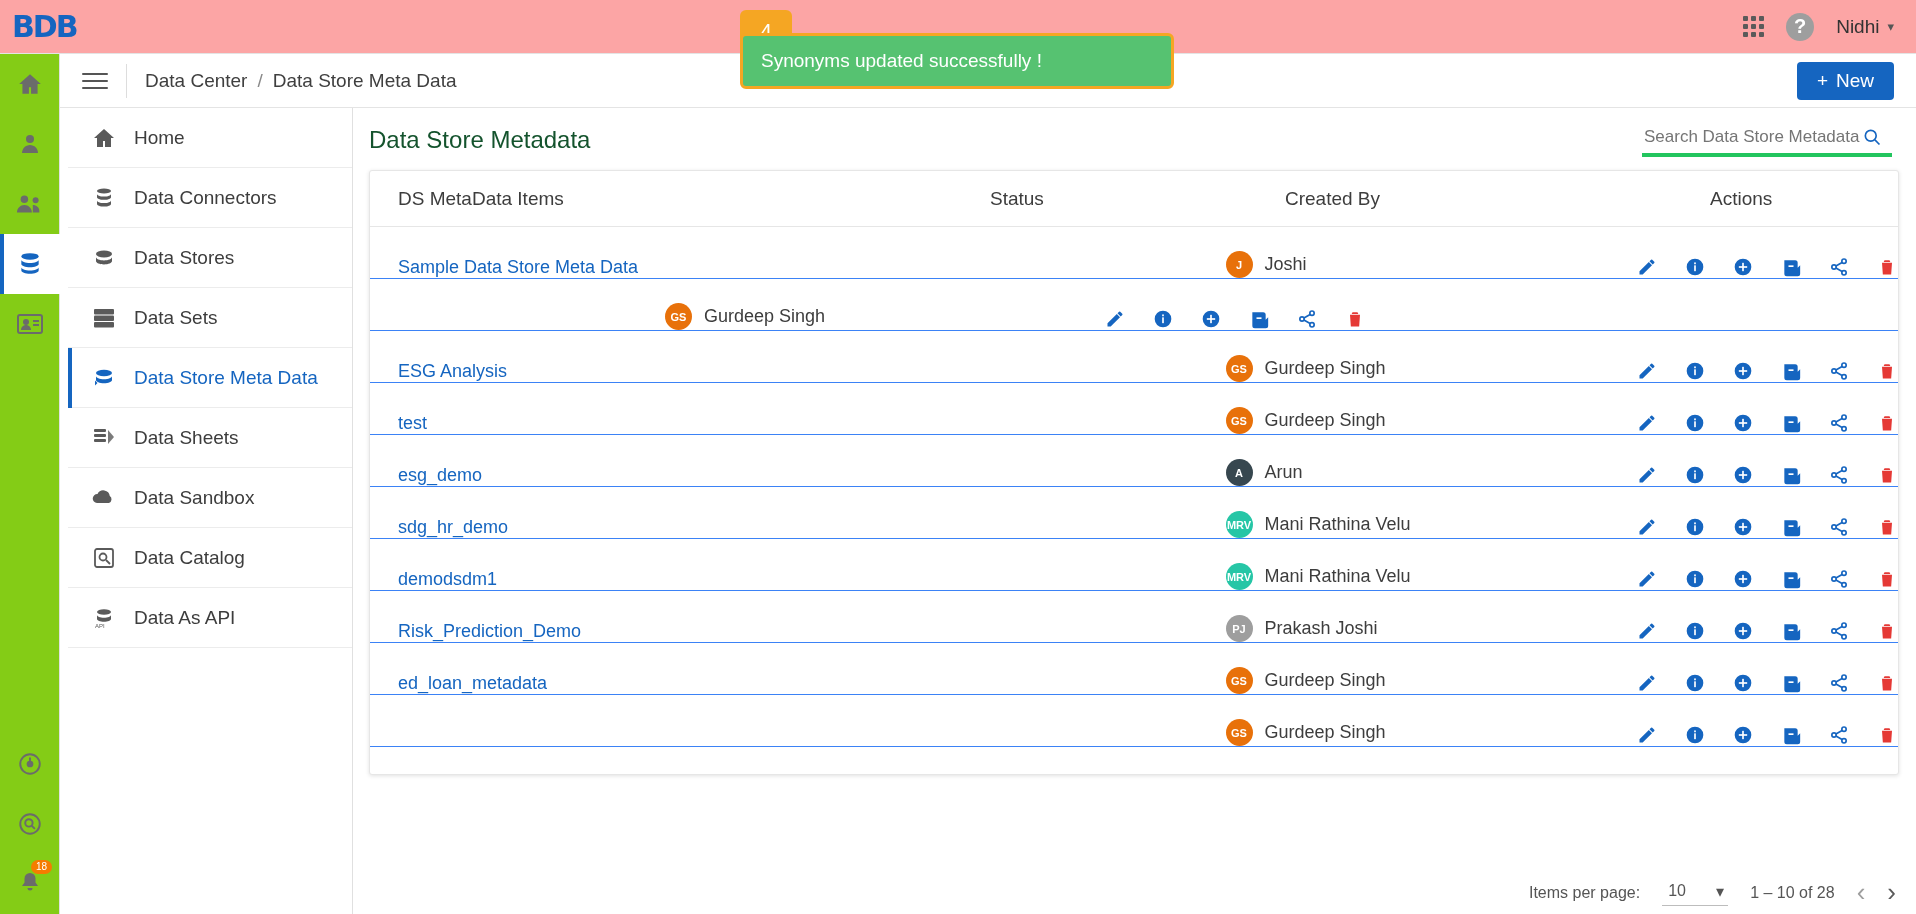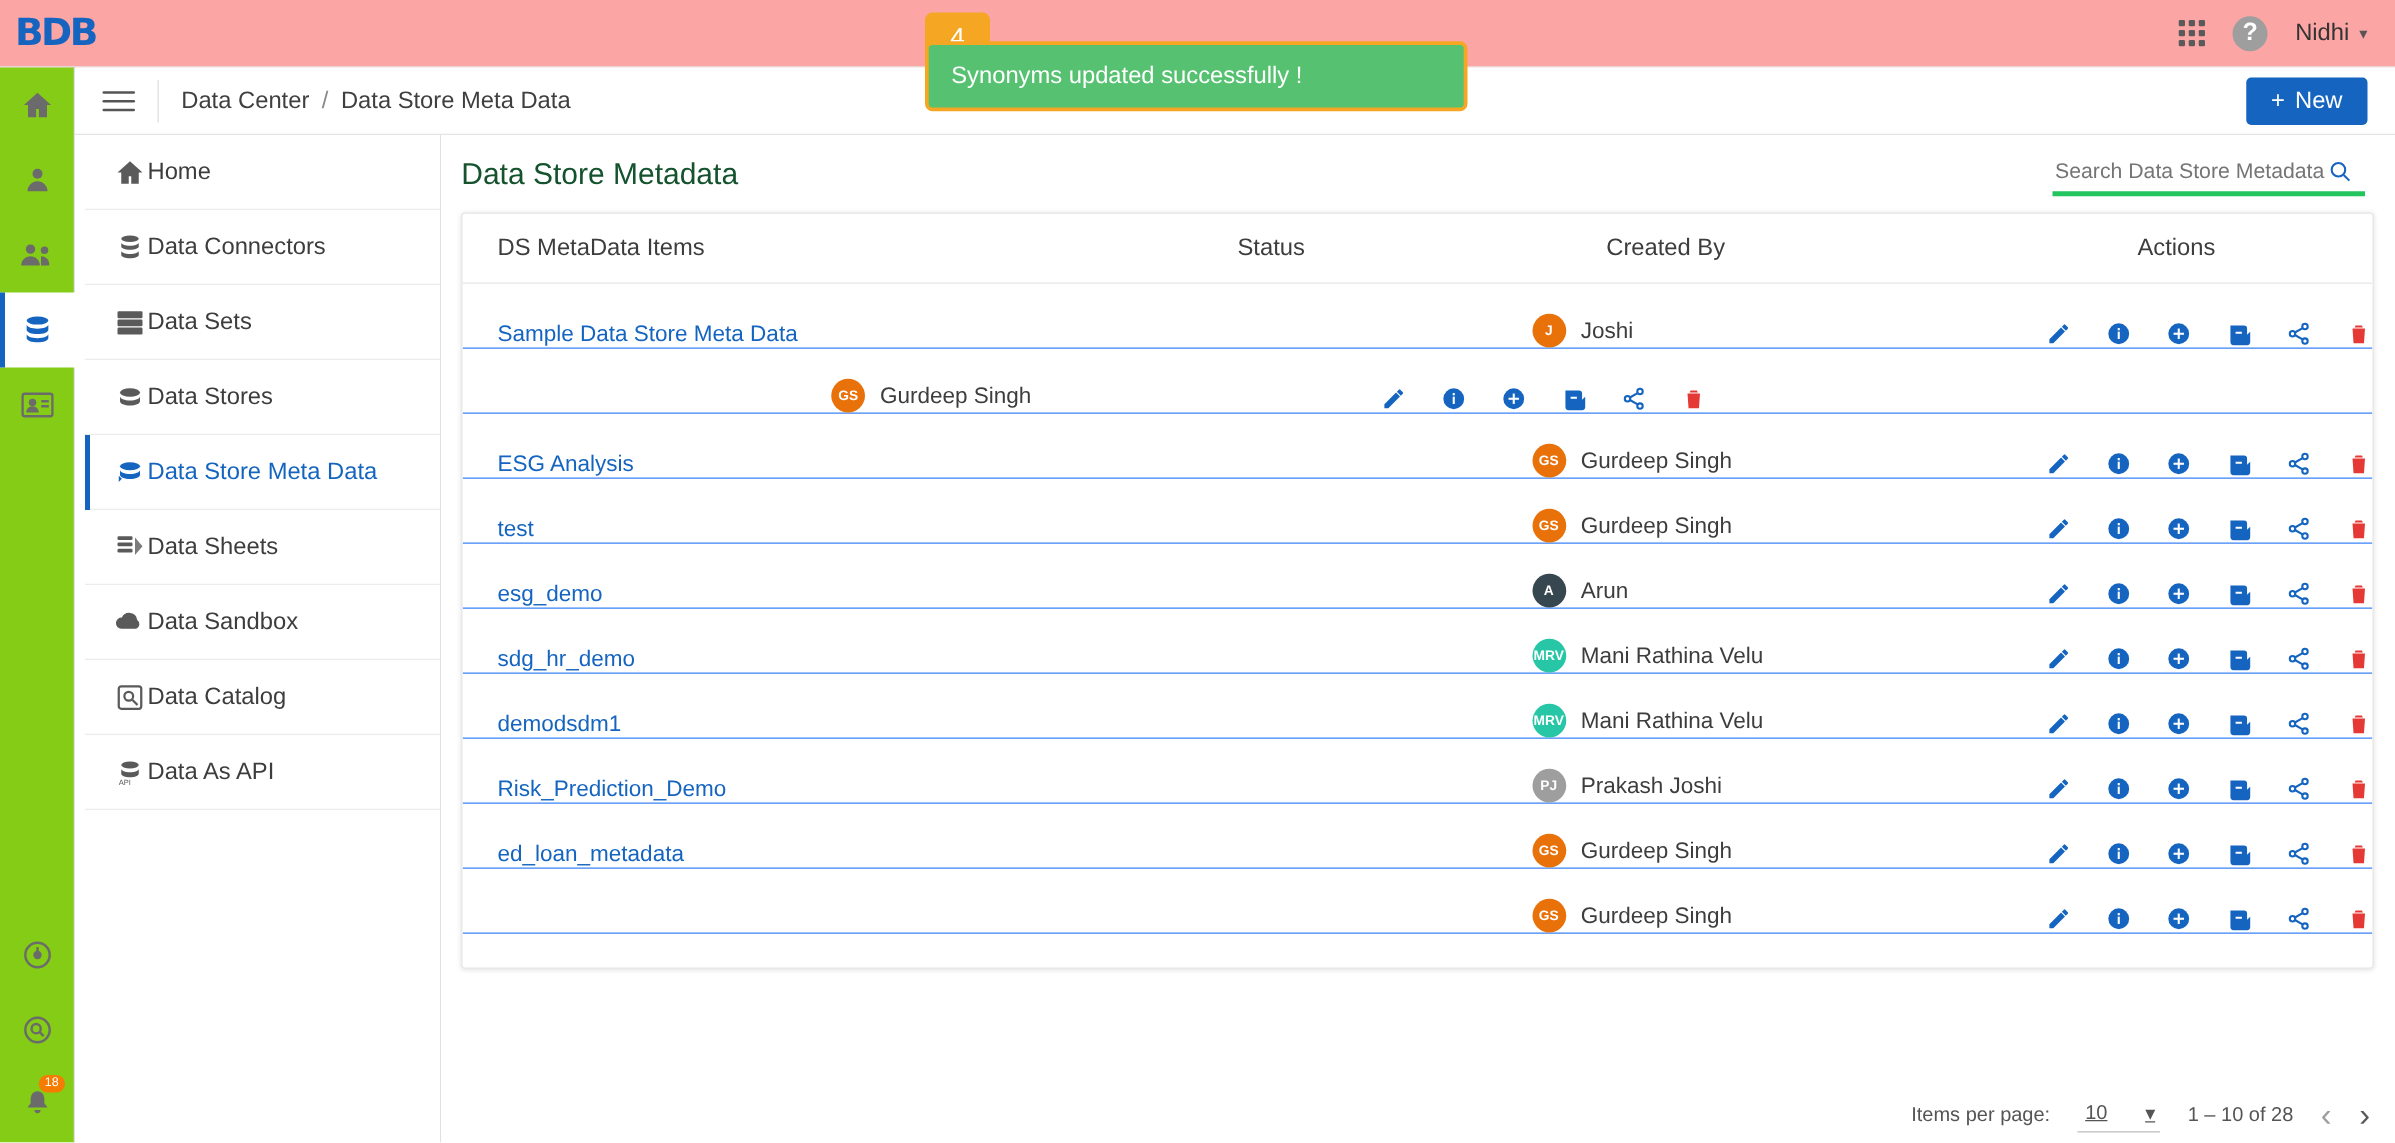--- a/index.html
+++ b/index.html
@@ -80,21 +80,21 @@
     background: #56c271; border: 3px solid #f5a623; border-radius: 6px;
     color: #ffffff; font-size: 19px; display: flex; align-items: center; padding-left: 18px;
   }
 
   
   .subnav {
     position: absolute; top: 108px; left: 68px; width: 285px; height: 806px;
     background: #ffffff; border-right: 1px solid #e0e0e0;
   }
   .subnav-item {
-    height: 60px; display: flex; align-items: center; gap: 0;
+    height: 60px; display: flex; align-items: center; gap: 16px;
     padding-left: 22px; border-bottom: 1px solid #ececec; font-size: 19px; color: #3d3d3d;
     cursor: pointer; position: relative;
   }
   .subnav-item.active { color: #1565c0; }
   .subnav-item.active::before {
     content: ""; position: absolute; left: 0; top: 0; width: 4px; height: 60px; background: #1565c0;
   }
   .ico { width: 28px; height: 28px; display: flex; align-items: center; justify-content: center; }
 
   
@@ -135,21 +135,21 @@
   }
   .row .actions { flex: 1; display: flex; align-items: center; gap: 26px; padding-left: 14px; }
   .act { width: 22px; height: 22px; display: flex; align-items: center; justify-content: center; cursor: pointer; }
 
   .paginator {
     position: absolute; bottom: 6px; right: 20px; display: flex; align-items: center;
     gap: 22px; font-size: 16px; color: #555;
   }
   .per-page-select {
     display: flex; align-items: center; gap: 26px; border-bottom: 1px solid #bdbdbd;
-    padding: 2px 4px 4px 6px; min-width: 66px; justify-content: space-between; text-decoration: underline;
+    padding: 2px 4px 4px 6px; min-width: 66px; justify-content: space-between;
   }
   .pg-arrow { font-size: 26px; color: #9e9e9e; cursor: pointer; }
   .pg-arrow.enabled { color: #5a5a5a; }
   svg { display: block; }
 </style>
 </head>
 <body>
 
 <div class="app">
 
@@ -272,36 +272,36 @@
         <svg width="24" height="24" viewBox="0 0 24 24" fill="#5a5a5a">
             <ellipse cx="12" cy="5" rx="7" ry="2.6"></ellipse>
             <path d="M5 8c0 1.4 3.1 2.6 7 2.6s7-1.2 7-2.6v3.2c0 1.4-3.1 2.6-7 2.6s-7-1.2-7-2.6z"></path>
             <path d="M5 14.5c0 1.4 3.1 2.6 7 2.6s7-1.2 7-2.6V18c0 1.4-3.1 2.6-7 2.6s-7-1.2-7-2.6z"></path>
           </svg>
       </span>
       <span>Data Connectors</span>
     </div>
     <div class="subnav-item">
       <span class="ico">
+        <svg width="24" height="24" viewBox="0 0 24 24" fill="#5a5a5a">
+            <ellipse cx="12" cy="8" rx="8" ry="3.4"></ellipse>
+            <path d="M4 11c0 1.9 3.6 3.4 8 3.4s8-1.5 8-3.4v4c0 1.9-3.6 3.4-8 3.4s-8-1.5-8-3.4z"></path>
+          </svg>
+      </span>
+      <span>Data Stores</span>
+    </div>
+    <div class="subnav-item">
+      <span class="ico">
         <svg width="24" height="22" viewBox="0 0 24 22" fill="#5a5a5a">
             <rect x="2" y="2" width="20" height="5.5" rx="1"></rect>
             <rect x="2" y="8.5" width="20" height="5.5" rx="1"></rect>
             <rect x="2" y="15" width="20" height="5.5" rx="1"></rect>
           </svg>
       </span>
       <span>Data Sets</span>
-    </div>
-    <div class="subnav-item">
-      <span class="ico">
-        <svg width="24" height="24" viewBox="0 0 24 24" fill="#5a5a5a">
-            <ellipse cx="12" cy="8" rx="8" ry="3.4"></ellipse>
-            <path d="M4 11c0 1.9 3.6 3.4 8 3.4s8-1.5 8-3.4v4c0 1.9-3.6 3.4-8 3.4s-8-1.5-8-3.4z"></path>
-          </svg>
-      </span>
-      <span>Data Stores</span>
     </div>
     <div class="subnav-item active">
       <span class="ico">
         <svg width="24" height="24" viewBox="0 0 24 24" fill="#1565c0">
             <ellipse cx="12" cy="7" rx="8" ry="3.2"></ellipse>
             <path d="M4 10c0 1.8 3.6 3.2 8 3.2s8-1.4 8-3.2v4c0 1.8-3.6 3.2-8 3.2s-8-1.4-8-3.2z"></path>
             <path d="M3 19.5 5.5 17 3 14.5z"></path>
           </svg>
       </span>
       <span>Data Store Meta Data</span>

